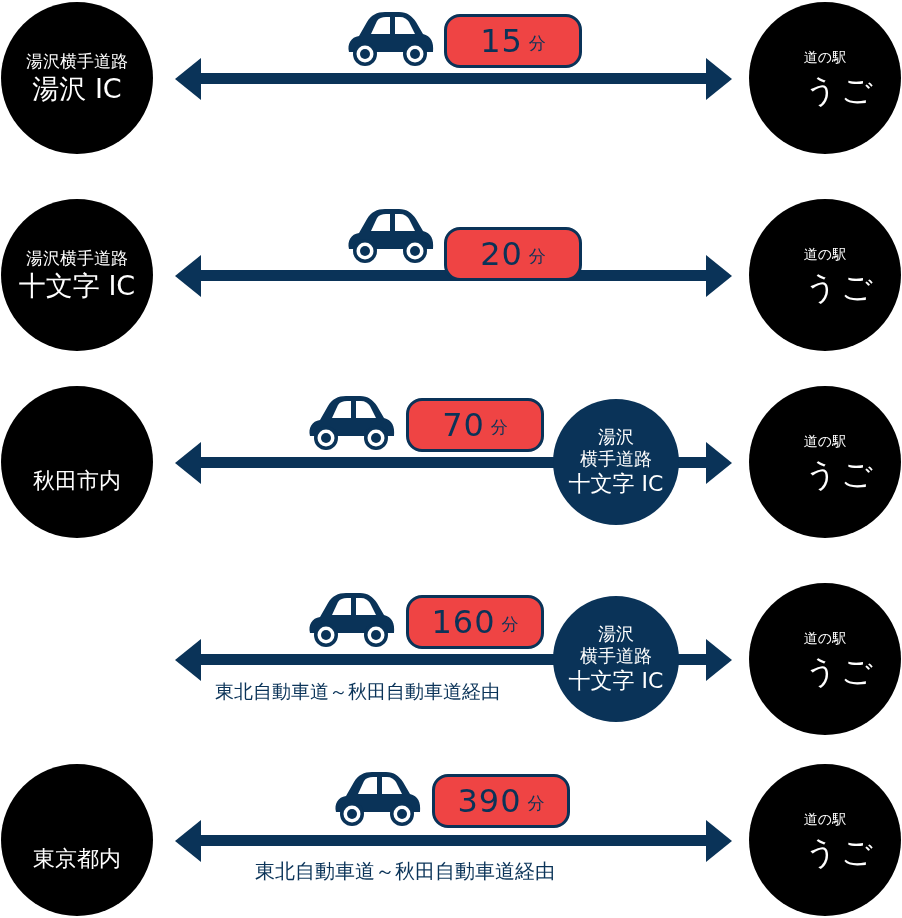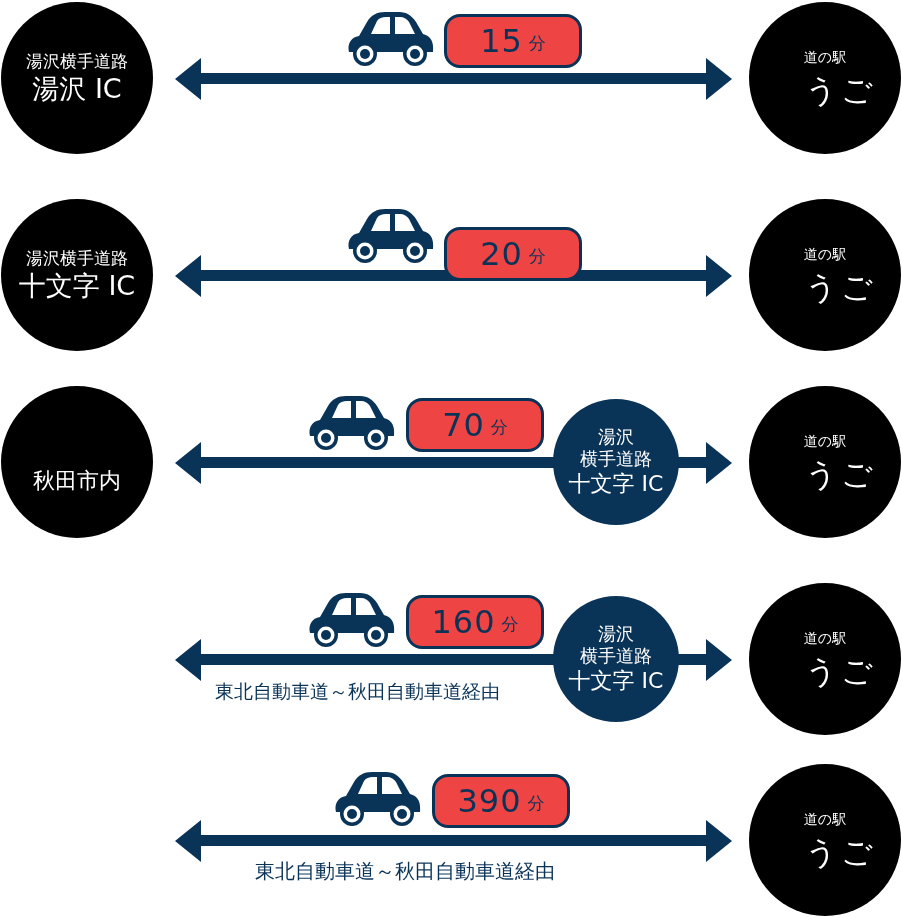--- a/index.html
+++ b/index.html
@@ -128,20 +128,23 @@
     <div class="m1">横手道路</div>
     <div class="m2">十文字 IC</div>
   </div>
   <div class="circle right">
     <div class="c-uge-top">道の駅</div>
     <div class="c-uge">うご</div>
   </div>
 </div>
 
 <div class="row" style="top:764px;">
+  <div class="circle left">
+    <div class="c-single">東京都内</div>
+  </div>
   <div class="arrow-l"></div>
   <div class="line" style="left:198px;width:512px;"></div>
   <div class="arrow-r"></div>
   <svg class="car" style="left:332px;top:6px;">
       <use href="#car"></use>
     </svg>
   <div class="pill" style="left:432px;top:10px;width:138px;">
     <span class="num">390</span>
     <span class="unit">分</span>
   </div>

